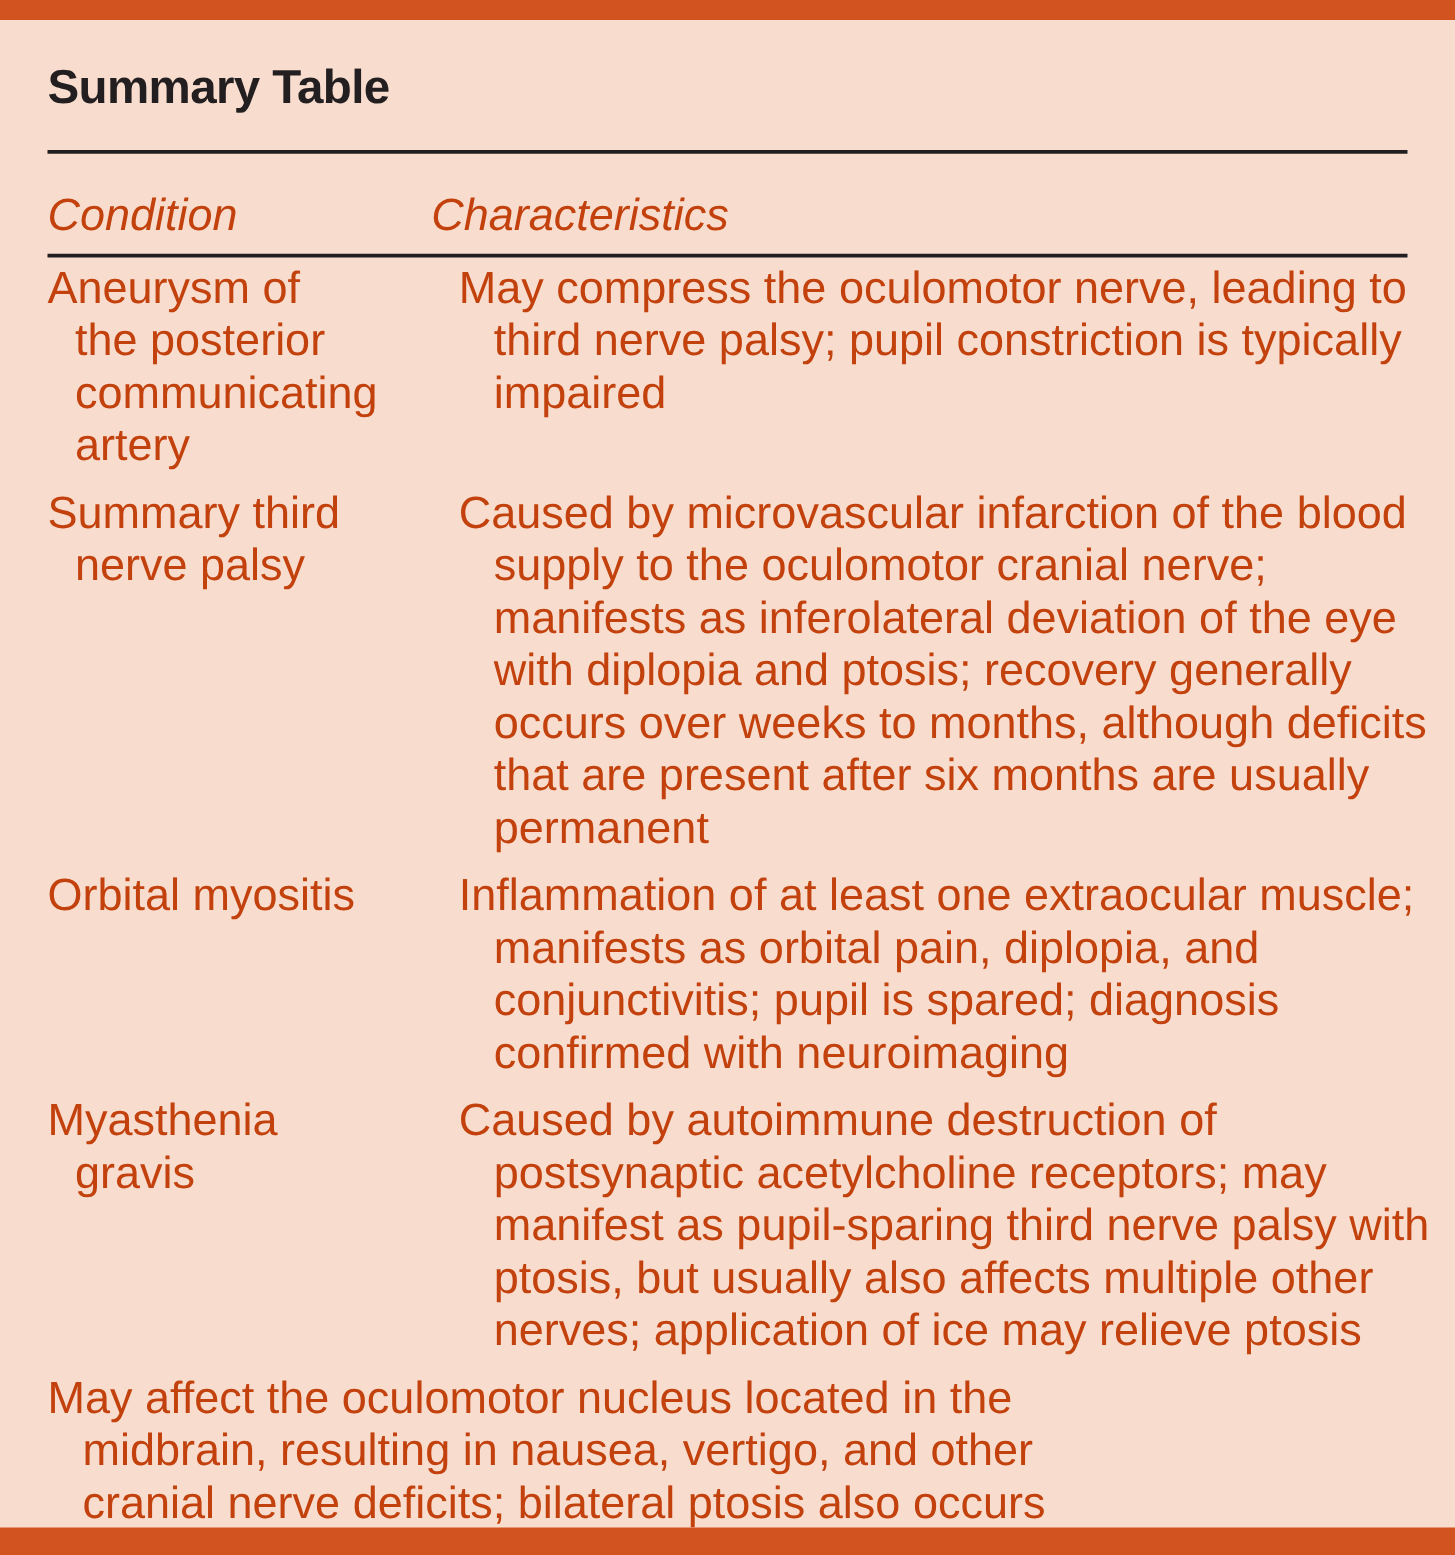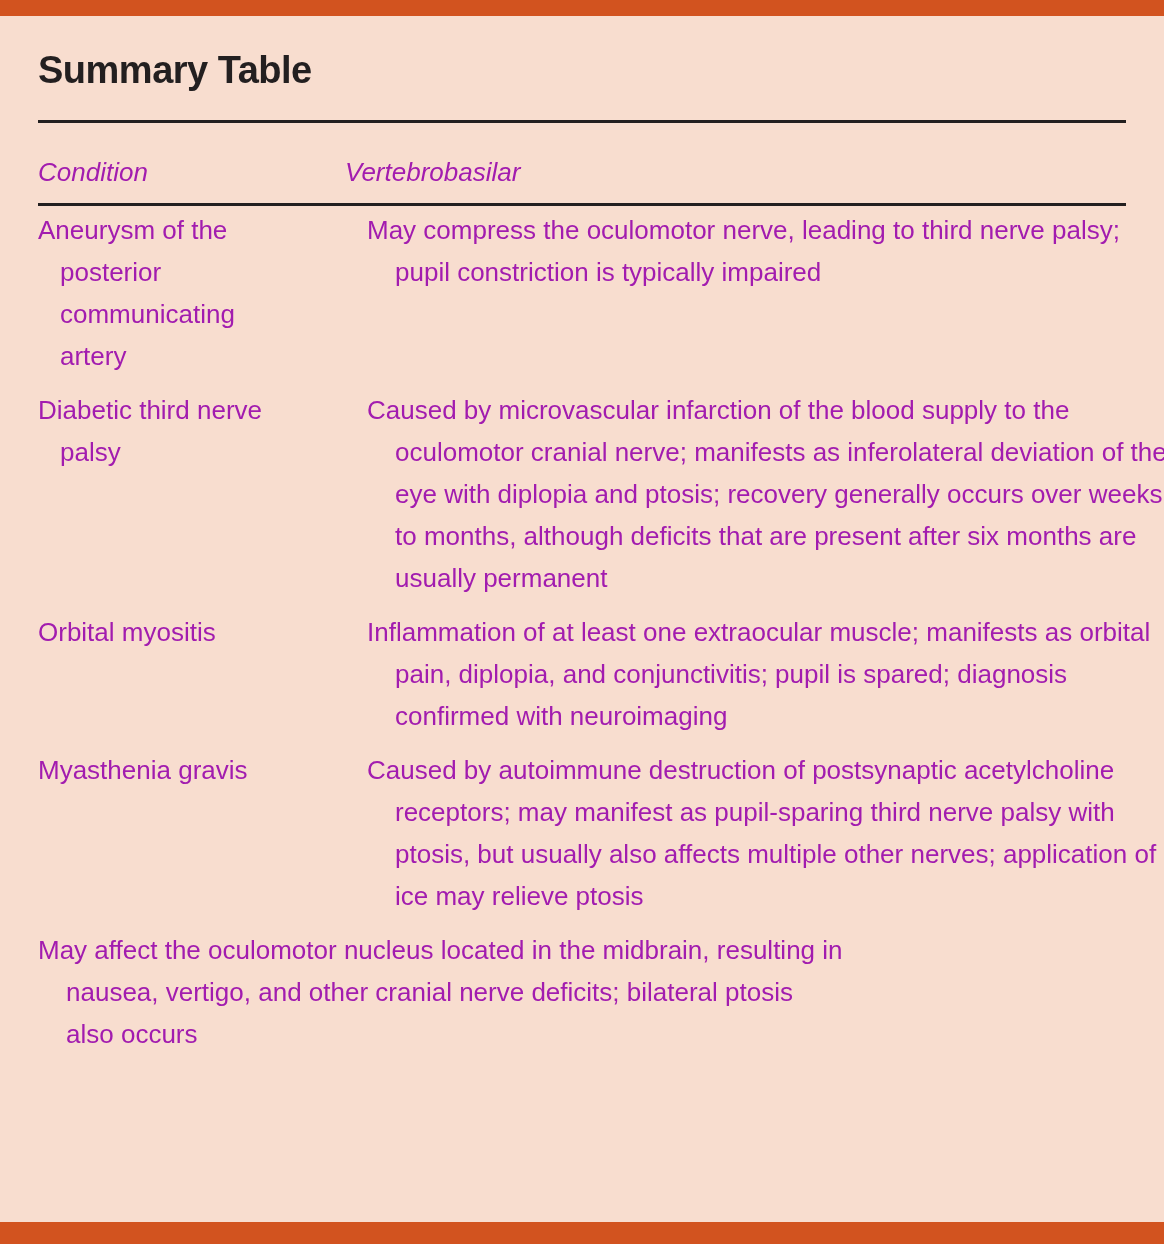--- a/index.html
+++ b/index.html
@@ -49,23 +49,23 @@
     margin-top: 28px;
   }
   .rows {
     margin-top: 3px;
     display: flex;
     flex-direction: column;
     gap: 12px;
   }
   .row { display: flex; }
   .cell {
-    font-size: 26px;
+    font-size: 36px;
     line-height: 42px;
-    color: #a21caf;
+    color: #c2410c;
   }
   .cell.cond {
     width: 232px;
     margin-right: 75px;
     flex: 0 0 auto;
     
     padding-left: 22px;
     text-indent: -22px;
   }
   .cell.chars {
@@ -87,32 +87,32 @@
 <div class="page">
   <div class="accent-bar top"></div>
 
   <div class="content">
     <h1 class="title">Summary Table</h1>
 
     <div class="rule first"></div>
 
     <div class="header-row">
       <div class="cell cond header">Condition</div>
-      <div class="cell chars header">Vertebrobasilar</div>
+      <div class="cell chars header">Characteristics</div>
     </div>
 
     <div class="rule second"></div>
 
     <div class="rows">
       <div class="row">
         <div class="cell cond">Aneurysm of the posterior communicating artery</div>
         <div class="cell chars">May compress the oculomotor nerve, leading to third nerve palsy; pupil constriction is typically impaired</div>
       </div>
       <div class="row">
-        <div class="cell cond">Diabetic third nerve palsy</div>
+        <div class="cell cond">Summary third nerve palsy</div>
         <div class="cell chars">Caused by microvascular infarction of the blood supply to the oculomotor cranial nerve; manifests as inferolateral deviation of the eye with diplopia and ptosis; recovery generally occurs over weeks to months, although deficits that are present after six months are usually permanent</div>
       </div>
       <div class="row">
         <div class="cell cond">Orbital myositis</div>
         <div class="cell chars">Inflammation of at least one extraocular muscle; manifests as orbital pain, diplopia, and conjunctivitis; pupil is spared; diagnosis confirmed with neuroimaging</div>
       </div>
       <div class="row">
         <div class="cell cond">Myasthenia gravis</div>
         <div class="cell chars">Caused by autoimmune destruction of postsynaptic acetylcholine receptors; may manifest as pupil-sparing third nerve palsy with ptosis, but usually also affects multiple other nerves; application of ice may relieve ptosis</div>
       </div>

